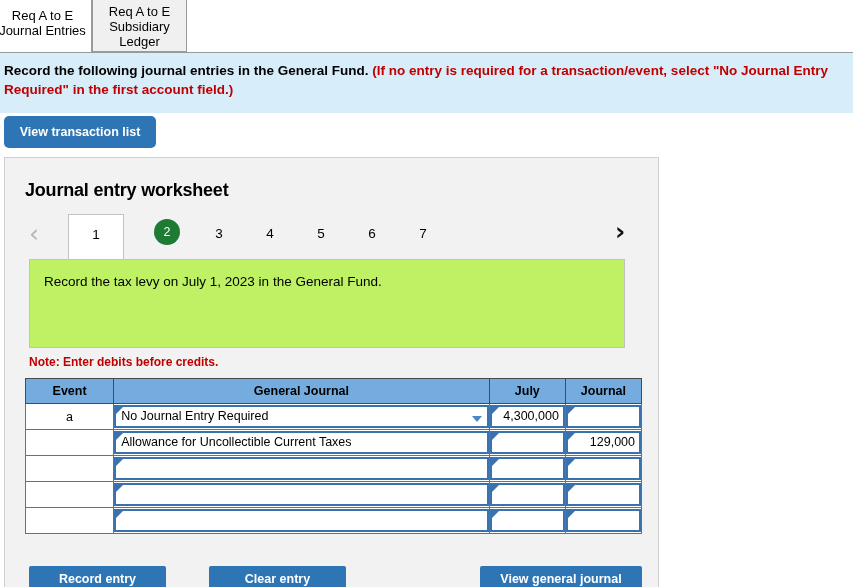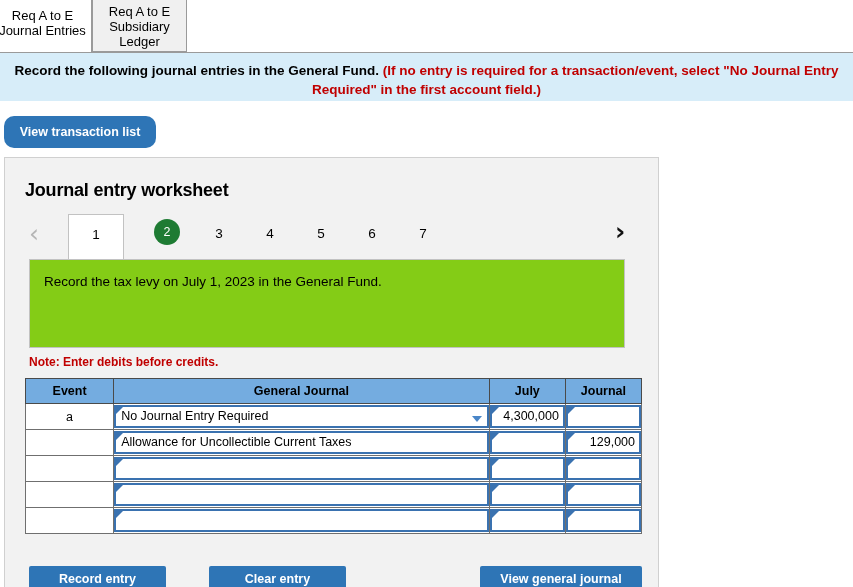--- a/index.html
+++ b/index.html
@@ -56,40 +56,39 @@
     background: #f0f0f0;
     z-index: 2;
     padding-top: 4px;
   }
 
   
   .banner {
     position: absolute;
     left: 0; top: 53px;
     width: 853px;
-    height: 48px;
+    height: 60px;
     background: #d7edf9;
     box-sizing: border-box;
     padding: 8px 4px 0 4px;
     font-size: 13.5px;
     line-height: 19px;
     font-weight: bold;
-    text-align: center;
   }
   .banner .lead { color: #000; font-weight: bold; }
   .banner .req  { color: #c00000; font-weight: bold; }
 
   
   .btn {
     background: #2e75b6;
     color: #ffffff;
     font-weight: bold;
     font-size: 12.5px;
     border: none;
-    border-radius: 10px;
+    border-radius: 5px;
     text-align: center;
     cursor: pointer;
     font-family: "Liberation Sans", sans-serif;
     padding: 0;
   }
   #view-transaction-list {
     position: absolute;
     left: 4px; top: 116px;
     width: 152px; height: 32px;
     line-height: 32px;
@@ -162,21 +161,21 @@
     background: #1e7b33;
     color: #ffffff;
     font-size: 12.5px;
   }
 
   
   .prompt-box {
     position: absolute;
     left: 24px; top: 101px;
     width: 596px; height: 89px;
-    background: #84cc16;
+    background: #bef264;
     border: 1px solid #c2c2c2;
     box-sizing: border-box;
     padding: 14px 0 0 14px;
     font-size: 13.5px;
     color: #000;
   }
   .note {
     position: absolute;
     left: 24px; top: 197px;
     font-size: 12px;

